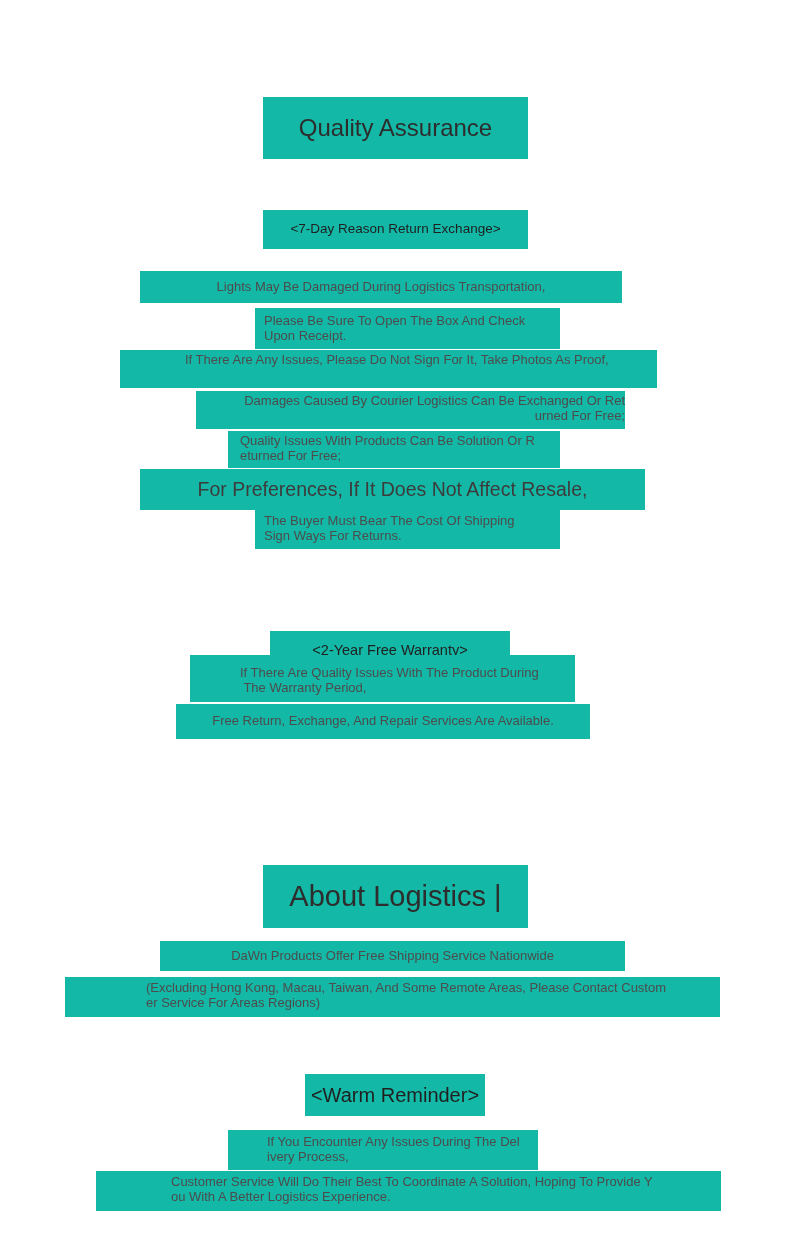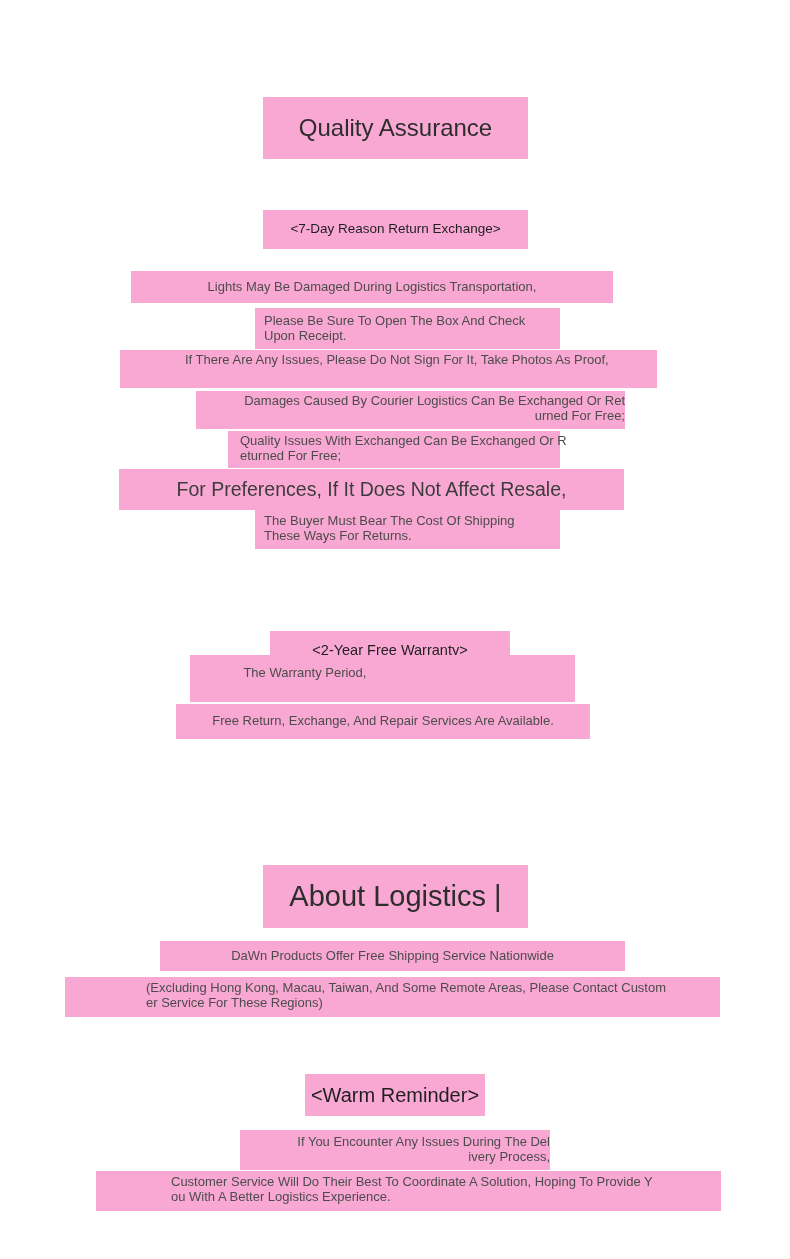--- a/index.html
+++ b/index.html
@@ -5,52 +5,52 @@
   html,body{margin:0;padding:0;background:#ffffff;}
   #canvas{
     position:relative;
     width:790px;height:1259px;
     background:#ffffff;
     font-family:"Liberation Sans","DejaVu Sans",sans-serif;
     overflow:hidden;
   }
   .box{
     position:absolute;
-    background:#f9a8d4;
+    background:#14b8a6;
     color:#4c4c4c;
     font-size:13px;
     line-height:14.5px;
     box-sizing:border-box;
   }
   .center{
     display:flex;
     align-items:center;
     justify-content:center;
     text-align:center;
   }
   .line{display:block;white-space:pre;}
   
   #qa-title            {left:263px;top:97px;  width:265px;height:62px;font-size:24px;color:#2d2d2d;}
   #qa-return-heading   {left:263px;top:210px; width:265px;height:39px;font-size:13.5px;color:#1f1f1f;}
-  #qa-p-damage         {left:131px;top:271px; width:482px;height:32px;}
+  #qa-p-damage         {left:140px;top:271px; width:482px;height:32px;}
   #qa-p-check          {left:255px;top:308px; width:305px;height:41px;padding:6px 0 0 9px;}
   #qa-p-issues         {left:120px;top:350px; width:537px;height:38px;padding:3px 0 0 65px;}
   #qa-p-courier        {left:196px;top:391px; width:429px;height:38px;padding:3px 0 0 12px;text-align:right;}
   #qa-p-quality        {left:228px;top:431px; width:332px;height:37px;padding:3px 0 0 12px;}
-  #qa-emphasis         {left:119px;top:469px; width:505px;height:41px;font-size:19.5px;color:#3c3c3c;}
+  #qa-emphasis         {left:140px;top:469px; width:505px;height:41px;font-size:19.5px;color:#3c3c3c;}
   #qa-p-buyer          {left:255px;top:508px; width:305px;height:41px;padding:6px 0 0 9px;}
   #qa-warranty-heading {left:270px;top:631px; width:240px;height:38px;font-size:14.5px;color:#1f1f1f;}
   #qa-p-warranty       {left:190px;top:655px; width:385px;height:47px;padding:11px 0 0 50px;}
   #qa-p-services       {left:176px;top:704px; width:414px;height:35px;}
   
   #al-title            {left:263px;top:865px; width:265px;height:63px;font-size:29px;color:#2d2d2d;}
   #al-p-shipping       {left:160px;top:941px; width:465px;height:30px;}
   #al-p-excluding      {left:65px; top:977px; width:655px;height:40px;padding:4px 0 0 81px;}
   #al-reminder-heading {left:305px;top:1074px;width:180px;height:42px;font-size:20px;color:#1f1f1f;}
-  #al-p-delivery       {left:240px;top:1130px;width:310px;height:40px;padding:5px 0 0 39px;text-align:right;}
+  #al-p-delivery       {left:228px;top:1130px;width:310px;height:40px;padding:5px 0 0 39px;}
   #al-p-customer-svc   {left:96px; top:1171px;width:625px;height:40px;padding:4px 0 0 75px;}
 </style>
 </head>
 <body>
 
 <div id="canvas">
 
   <div id="qa-title" class="box center">Quality Assurance</div>
 
   <div id="qa-return-heading" class="box center">&lt;7-Day Reason Return Exchange&gt;</div>
@@ -65,46 +65,47 @@
   <div id="qa-p-issues" class="box">
     <span class="line">If There Are Any Issues, Please Do Not Sign For It, Take Photos As Proof,</span>
   </div>
 
   <div id="qa-p-courier" class="box">
     <span class="line">Damages Caused By Courier Logistics Can Be Exchanged Or Ret</span>
     <span class="line">urned For Free;</span>
   </div>
 
   <div id="qa-p-quality" class="box">
-    <span class="line">Quality Issues With Exchanged Can Be Exchanged Or R</span>
+    <span class="line">Quality Issues With Products Can Be Solution Or R</span>
     <span class="line">eturned For Free;</span>
   </div>
 
   <div id="qa-emphasis" class="box center">For Preferences, If It Does Not Affect Resale,</div>
 
   <div id="qa-p-buyer" class="box">
     <span class="line">The Buyer Must Bear The Cost Of Shipping</span>
-    <span class="line">These Ways For Returns.</span>
+    <span class="line">Sign Ways For Returns.</span>
   </div>
 
   <div id="qa-warranty-heading" class="box center">&lt;2-Year Free Warranty&gt;</div>
 
   <div id="qa-p-warranty" class="box">
+    <span class="line">If There Are Quality Issues With The Product During</span>
     <span class="line"> The Warranty Period,</span>
   </div>
 
   <div id="qa-p-services" class="box center">Free Return, Exchange, And Repair Services Are Available.</div>
 
   <div id="al-title" class="box center">About Logistics |</div>
 
   <div id="al-p-shipping" class="box center">DaWn Products Offer Free Shipping Service Nationwide</div>
 
   <div id="al-p-excluding" class="box">
     <span class="line">(Excluding Hong Kong, Macau, Taiwan, And Some Remote Areas, Please Contact Custom</span>
-    <span class="line">er Service For These Regions)</span>
+    <span class="line">er Service For Areas Regions)</span>
   </div>
 
   <div id="al-reminder-heading" class="box center">&lt;Warm Reminder&gt;</div>
 
   <div id="al-p-delivery" class="box">
     <span class="line">If You Encounter Any Issues During The Del</span>
     <span class="line">ivery Process,</span>
   </div>
 
   <div id="al-p-customer-svc" class="box">

